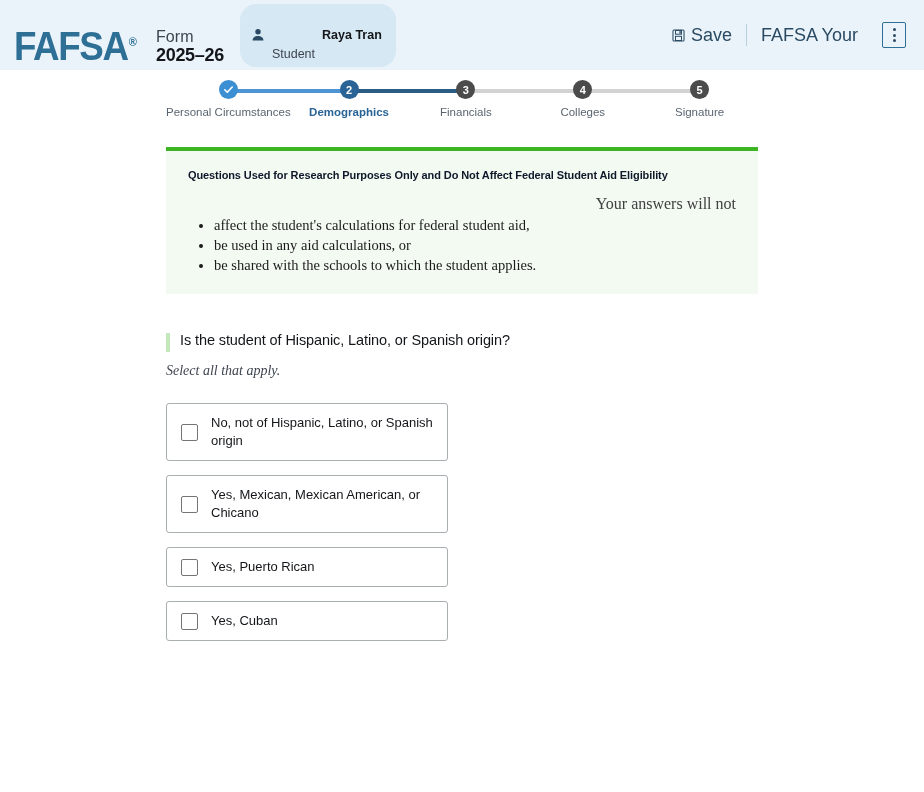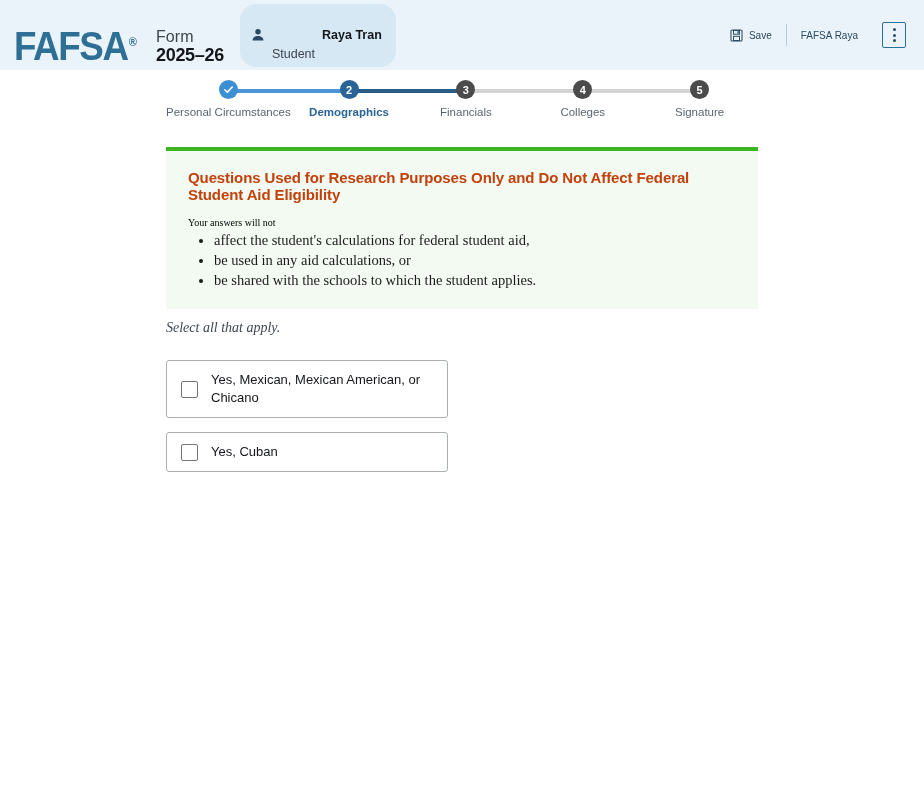--- a/index.html
+++ b/index.html
@@ -65,21 +65,21 @@
   .student-badge .role { color: #3d4551; margin-top: 37px; }
   .student-badge .name { font-weight: 700; color: #14161a; }
   .person-icon { width: 14px; height: 14px; display:block; }
 
   .header-right {
     margin-left: auto;
     display: flex;
     align-items: center;
     gap: 0;
     color: #2a4a63;
-    font-size: 10px;
+    font-size: 18px;
   }
   .hdr-btn {
     display: flex; align-items: center; gap: 6px;
     padding: 4px 14px;
     color: #2a4a63;
     cursor: pointer;
     white-space: nowrap;
   }
   .hdr-sep { width: 1px; height: 22px; background: #b9cfdd; }
   .save-icon { width: 13px; height: 13px; display:block; }
@@ -164,30 +164,31 @@
   }
 
   
   .info-box {
     margin-top: 19px;
     background: #f3faf2;
     border-top: 4px solid #3cb522;
     padding: 18px 22px 20px 22px;
   }
   .info-title {
-    font-size: 15px;
+    font-size: 11px;
     font-weight: 700;
-    color: #c2410c;
+    color: #0f172a;
     letter-spacing: -0.1px;
   }
   .info-lead {
     margin-top: 14px;
     font-family: "Liberation Serif", serif;
-    font-size: 10px;
-    color: #000000;
+    font-size: 16px;
+    color: #404040;
+    text-align: right;
   }
   .info-list {
     margin: 4px 0 0 0;
     padding-left: 26px;
     font-family: "Liberation Serif", serif;
     font-size: 14.5px;
     color: #1b1b1b;
   }
   .info-list li { margin-top: 3px; }
 
@@ -269,21 +270,21 @@
           <rect x="1.2" y="1.2" width="13.6" height="13.6" rx="1.4" fill="none" stroke="#2a4a63" stroke-width="1.3"></rect>
           <rect x="4.3" y="1.8" width="7.4" height="4.6" fill="none" stroke="#2a4a63" stroke-width="1.2"></rect>
           <rect x="4.3" y="9" width="7.4" height="5.2" fill="none" stroke="#2a4a63" stroke-width="1.2"></rect>
           <rect x="9.1" y="2.6" width="1.7" height="3" fill="#2a4a63"></rect>
         </svg>
       </span>
       <span>Save</span>
     </div>
     <div class="hdr-sep"></div>
     <div class="hdr-btn">
-      <span>FAFSA Raya</span>
+      <span>FAFSA Your</span>
     </div>
     <div class="kebab-box">
       <i></i>
       <i></i>
       <i></i>
     </div>
   </div>
 </div>
 
 <div class="main">
@@ -330,26 +331,38 @@
     <div class="info-box">
       <div class="info-title">Questions Used for Research Purposes Only and Do Not Affect Federal Student Aid Eligibility</div>
       <div class="info-lead">Your answers will not</div>
       <ul class="info-list" id="info-bullets">
           <li>affect the student's calculations for federal student aid,</li>
           <li>be used in any aid calculations, or</li>
           <li>be shared with the schools to which the student applies.</li>
         </ul>
     </div>
 
+    <div class="question-wrap">
+      <div class="q-bar"></div>
+      <div class="question-text">Is the student of Hispanic, Latino, or Spanish origin?</div>
+    </div>
     <div class="hint">Select all that apply.</div>
 
     <div class="options" id="options-container">
         <div class="option tall">
           <div class="box"></div>
+          <div class="option-label">No, not of Hispanic, Latino, or Spanish origin</div>
+        </div>
+        <div class="option tall">
+          <div class="box"></div>
           <div class="option-label">Yes, Mexican, Mexican American, or Chicano</div>
+        </div>
+        <div class="option">
+          <div class="box"></div>
+          <div class="option-label">Yes, Puerto Rican</div>
         </div>
         <div class="option">
           <div class="box"></div>
           <div class="option-label">Yes, Cuban</div>
         </div>
       </div>
 
   </div>
 </div>
 

